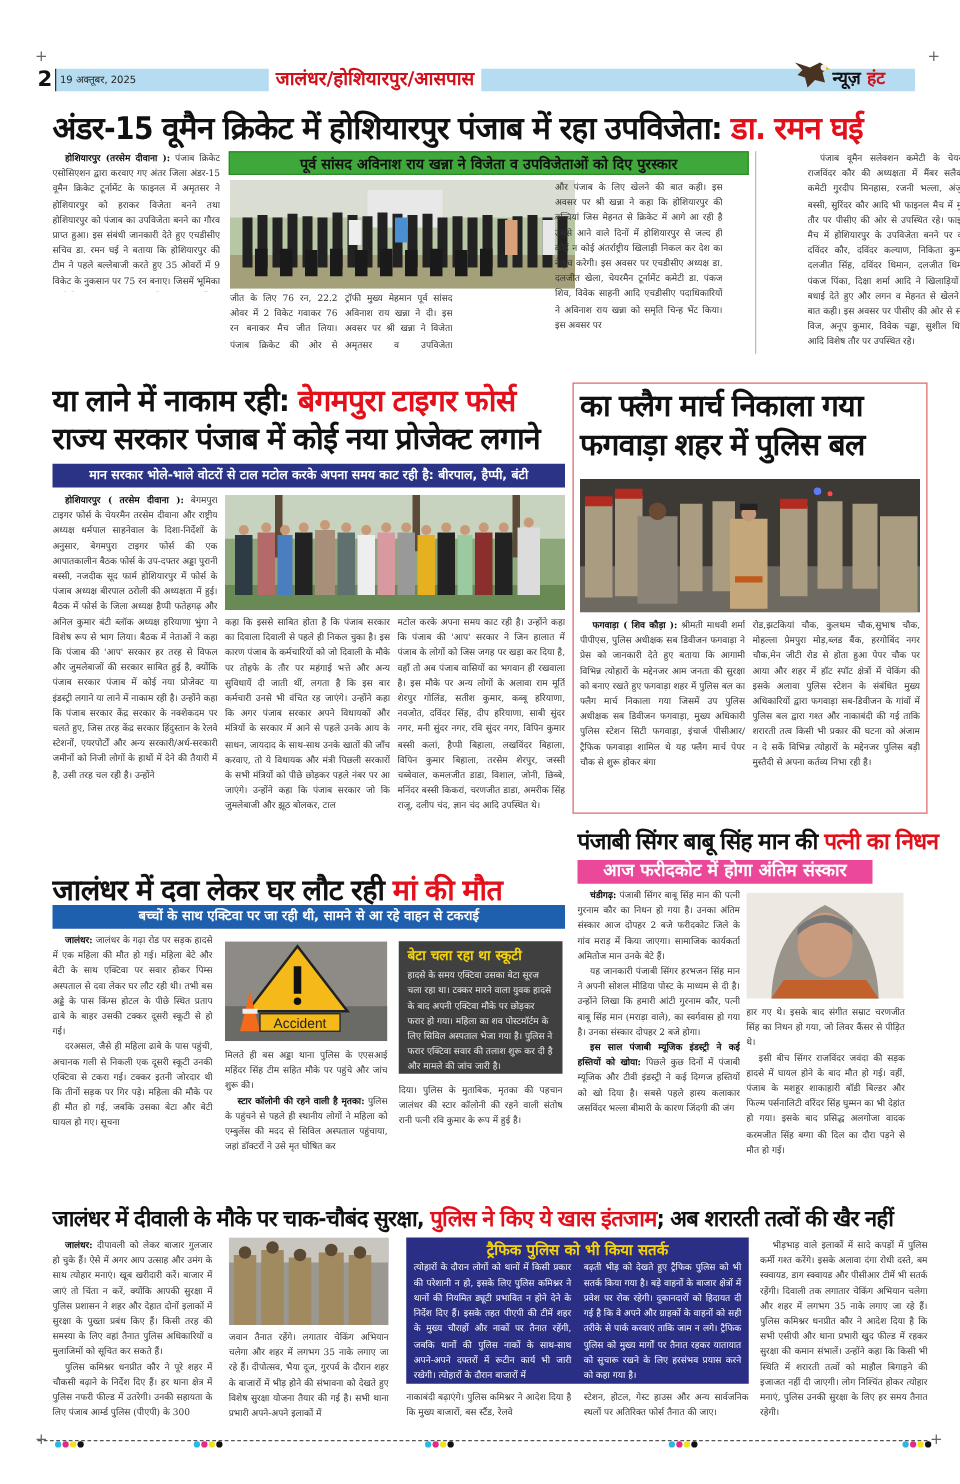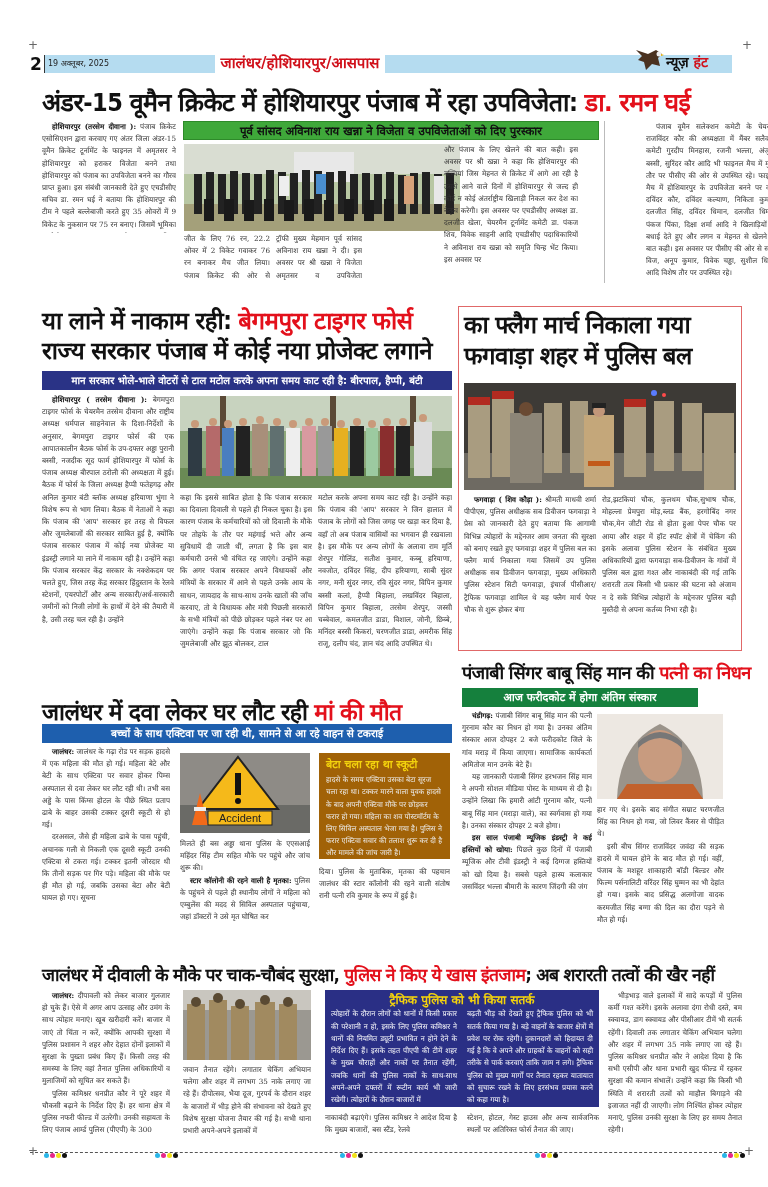--- a/index.html
+++ b/index.html
@@ -17,21 +17,21 @@
 
   .h1 { position: absolute; font-family: "DejaVu Sans Condensed", "DejaVu Sans", sans-serif; font-weight: bold; color: #111; letter-spacing: -0.5px; white-space: nowrap; }
   .red { color: #e3101b; }
   .strap { position: absolute; color: #fff; font-family: "DejaVu Sans", sans-serif; font-weight: bold; text-align: center; white-space: nowrap; overflow: hidden; }
   .col { position: absolute; font-size: 7.2px; line-height: 12.2px; text-align: justify; color: #333; overflow: hidden; }
   .col p { text-indent: 10px; }
   .col b { color: #111; }
   .photo { position: absolute; overflow: hidden; }
   .sep-v { position: absolute; width: 1px; background: #bbb; }
   .box-red { position: absolute; border: 1.5px solid #e06868; }
-  .dark-box { position: absolute; background: #a16207; color: #eee; padding: 6px 7px; font-size: 7.2px; line-height: 12.2px; }
+  .dark-box { position: absolute; background: #404040; color: #eee; padding: 6px 7px; font-size: 7.2px; line-height: 12.2px; }
   .dark-box h4 { color: #f3d20d; font-family: "DejaVu Sans", sans-serif; font-size: 11px; margin-bottom: 3px; }
   .navy-box { position: absolute; background: #2a2f85; color: #fff; padding: 4px 6px; font-size: 7.2px; line-height: 12.3px; }
   .navy-box h4 { color: #f3d20d; font-family: "DejaVu Sans", sans-serif; font-size: 12px; text-align: center; margin-bottom: 2px; }
   .navy-cols { display: flex; gap: 10px; }
   .navy-cols p { flex: 1; text-align: justify; }
   .bottom-rule { position: absolute; left: 30px; top: 1152px; width: 712px; border-top: 1px dashed #555; }
   .reg { position: absolute; top: 1153px; display: flex; gap: 1px; }
   .reg i { display: block; width: 5px; height: 5px; border-radius: 50%; }
 </style>
 </head>
@@ -220,21 +220,21 @@
 <div class="col" style="left:464px;top:494px;width:132px;height:150px;">
   <p><b>फगवाड़ा ( शिव कौड़ा ):</b> <span>श्रीमती माधवी शर्मा पीपीएस, पुलिस अधीक्षक सब डिवीजन फगवाड़ा ने प्रेस को जानकारी देते हुए बताया कि आगामी विभिन्न त्योहारों के मद्देनजर आम जनता की सुरक्षा को बनाए रखते हुए फगवाड़ा शहर में पुलिस बल का फ्लैग मार्च निकाला गया जिसमें उप पुलिस अधीक्षक सब डिवीजन फगवाड़ा, मुख्य अधिकारी पुलिस स्टेशन सिटी फगवाड़ा, इंचार्ज पीसीआर/ट्रैफिक फगवाड़ा शामिल थे यह फ्लैग मार्च पेपर चौक से शुरू होकर बंगा</span></p>
 </div>
 <div class="col" style="left:602px;top:494px;width:134px;height:150px;">
     <p style="text-indent:0">रोड,झटकियां चौक, कुलथम चौक,सुभाष चौक, मोहल्ला प्रेमपुरा मोड़,ब्लड बैंक, हरगोबिंद नगर चौक,मेन जीटी रोड से होता हुआ पेपर चौक पर आया और शहर में हॉट स्पॉट क्षेत्रों में चेकिंग की इसके अलावा पुलिस स्टेशन के संबंधित मुख्य अधिकारियों द्वारा फगवाड़ा सब-डिवीजन के गांवों में पुलिस बल द्वारा गश्त और नाकाबंदी की गई ताकि शरारती तत्व किसी भी प्रकार की घटना को अंजाम न दे सकें विभिन्न त्योहारों के मद्देनजर पुलिस बड़ी मुस्तैदी से अपना कर्तव्य निभा रही है।</p>
   </div>
 
 <div class="h1" style="left:462px;top:660px;font-size:18px;">
   <span>पंजाबी सिंगर बाबू सिंह मान की</span> <span class="red">पत्नी का निधन</span>
 </div>
-<div class="strap" style="left:462px;top:688px;width:236px;height:19px;background:#15803d;font-size:11px;line-height:19px;">आज फरीदकोट में होगा अंतिम संस्कार</div>
+<div class="strap" style="left:462px;top:688px;width:236px;height:19px;background:#ec4899;font-size:14px;line-height:19px;">आज फरीदकोट में होगा अंतिम संस्कार</div>
 <div class="col" style="left:462px;top:710px;width:130px;height:244px;">
   <p><b>चंडीगढ़:</b> <span>पंजाबी सिंगर बाबू सिंह मान की पत्नी गुरनाम कौर का निधन हो गया है। उनका अंतिम संस्कार आज दोपहर 2 बजे फरीदकोट जिले के गांव मराड़ में किया जाएगा। सामाजिक कार्यकर्ता अमितोज मान उनके बेटे हैं।</span></p>
   <p>यह जानकारी पंजाबी सिंगर हरभजन सिंह मान ने अपनी सोशल मीडिया पोस्ट के माध्यम से दी है। उन्होंने लिखा कि हमारी आंटी गुरनाम कौर, पत्नी बाबू सिंह मान (मराड़ा वाले), का स्वर्गवास हो गया है। उनका संस्कार दोपहर 2 बजे होगा।</p>
   <p><b>इस साल पंजाबी म्यूजिक इंडस्ट्री ने कई हस्तियों को खोया:</b> <span>पिछले कुछ दिनों में पंजाबी म्यूजिक और टीवी इंडस्ट्री ने कई दिग्गज हस्तियों को खो दिया है। सबसे पहले हास्य कलाकार जसविंदर भल्ला बीमारी के कारण जिंदगी की जंग</span></p>
 </div>
 <div class="photo" style="left:597px;top:714px;width:126px;height:85px;">
   <svg width="126" height="85" viewBox="0 0 126 85">
     <rect width="126" height="85" fill="#ede8e2"></rect>
     <path d="M20 85 Q22 30 63 10 Q104 30 106 85 Z" fill="#9a938a"></path>
     <path d="M20 85 L30 70 L96 70 L106 85 Z" fill="#c2612c"></path>

